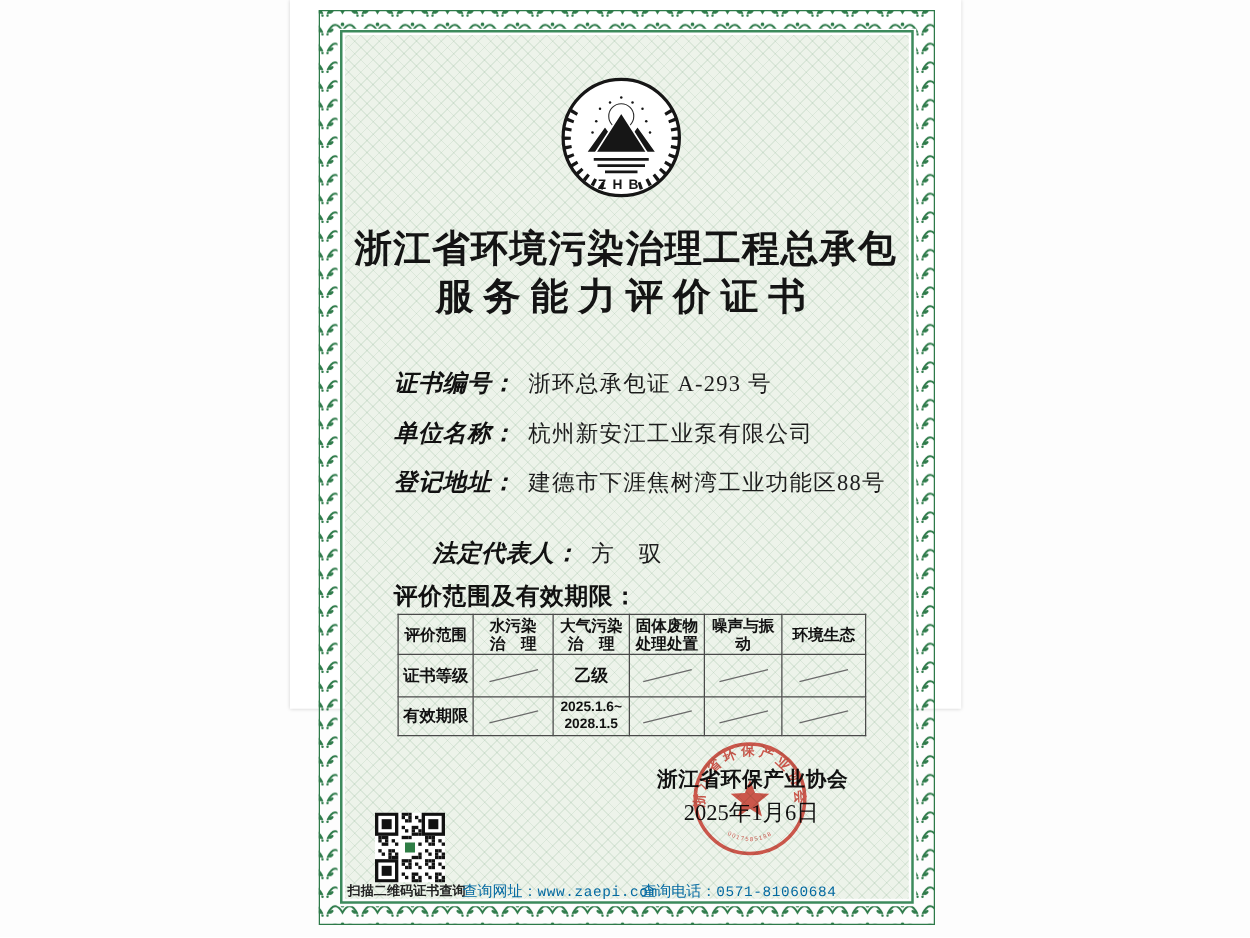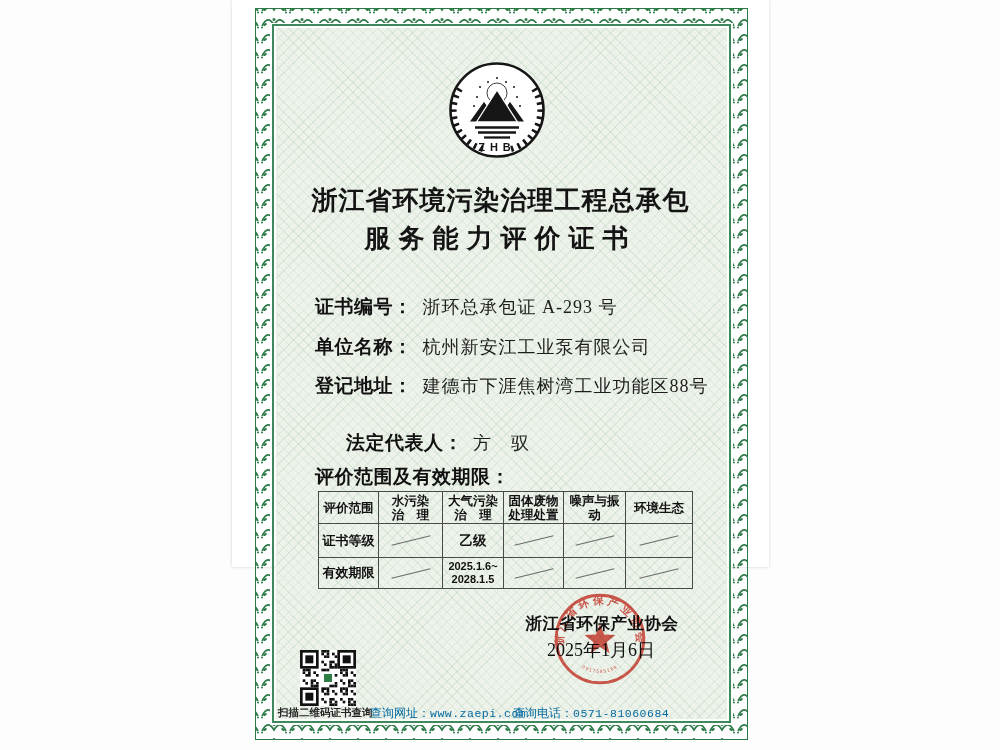--- a/index.html
+++ b/index.html
@@ -11,24 +11,24 @@
   .inner-line{position:absolute;left:40px;top:24px;width:455px;height:695px;border:2px solid #3c8a5c;}
   .interior{position:absolute;left:44px;top:28px;width:451px;height:691px;
     background-color:#edf3ea;
     background-image:
       repeating-linear-gradient(45deg, rgba(110,160,120,.14) 0 1px, transparent 1px 7px),
       repeating-linear-gradient(-45deg, rgba(110,160,120,.14) 0 1px, transparent 1px 7px);}
   
   .content{position:absolute;left:0;top:0;width:537px;height:750px;}
   .logo{position:absolute;left:215px;top:60px;}
   .title{position:absolute;left:30px;top:181px;width:477px;text-align:center;color:#141414;
-    font-weight:900;font-size:26px;line-height:38px;letter-spacing:1px;}
+    font-weight:900;font-size:30px;line-height:38px;letter-spacing:1px;}
   .title .l2{letter-spacing:8px;}
   .field{position:absolute;left:83px;white-space:nowrap;}
-  .field .lab{font-weight:bold;font-size:19px;color:#111;letter-spacing:.5px;}
+  .field .lab{font-weight:bold;font-size:19px;color:#111;letter-spacing:.5px;font-style:italic;}
   .field .val{font-family:"Liberation Serif",serif;font-size:18px;color:#1d1d1d;margin-left:10px;letter-spacing:1px;}
   .caption{position:absolute;left:83px;top:452px;font-weight:bold;font-size:19px;color:#111;letter-spacing:.5px;margin-top:12px;}
   
   table.eval{position:absolute;left:86px;top:491px;border-collapse:collapse;table-layout:fixed;background:transparent;}
   table.eval td{border:1px solid #4a4a4a;text-align:center;vertical-align:middle;padding:0;color:#111;}
   table.eval .hdr{font-weight:bold;font-size:12.5px;line-height:14px;}
   table.eval .rowlab{font-weight:bold;font-size:13px;}
   table.eval .grade{font-weight:bold;font-size:13.5px;}
   table.eval .dates{font-weight:bold;font-size:11px;line-height:13px;}
   .slash{width:40px;height:0;border-top:1.5px solid #6a6a6a;transform:rotate(-14deg);margin:0 auto;}

